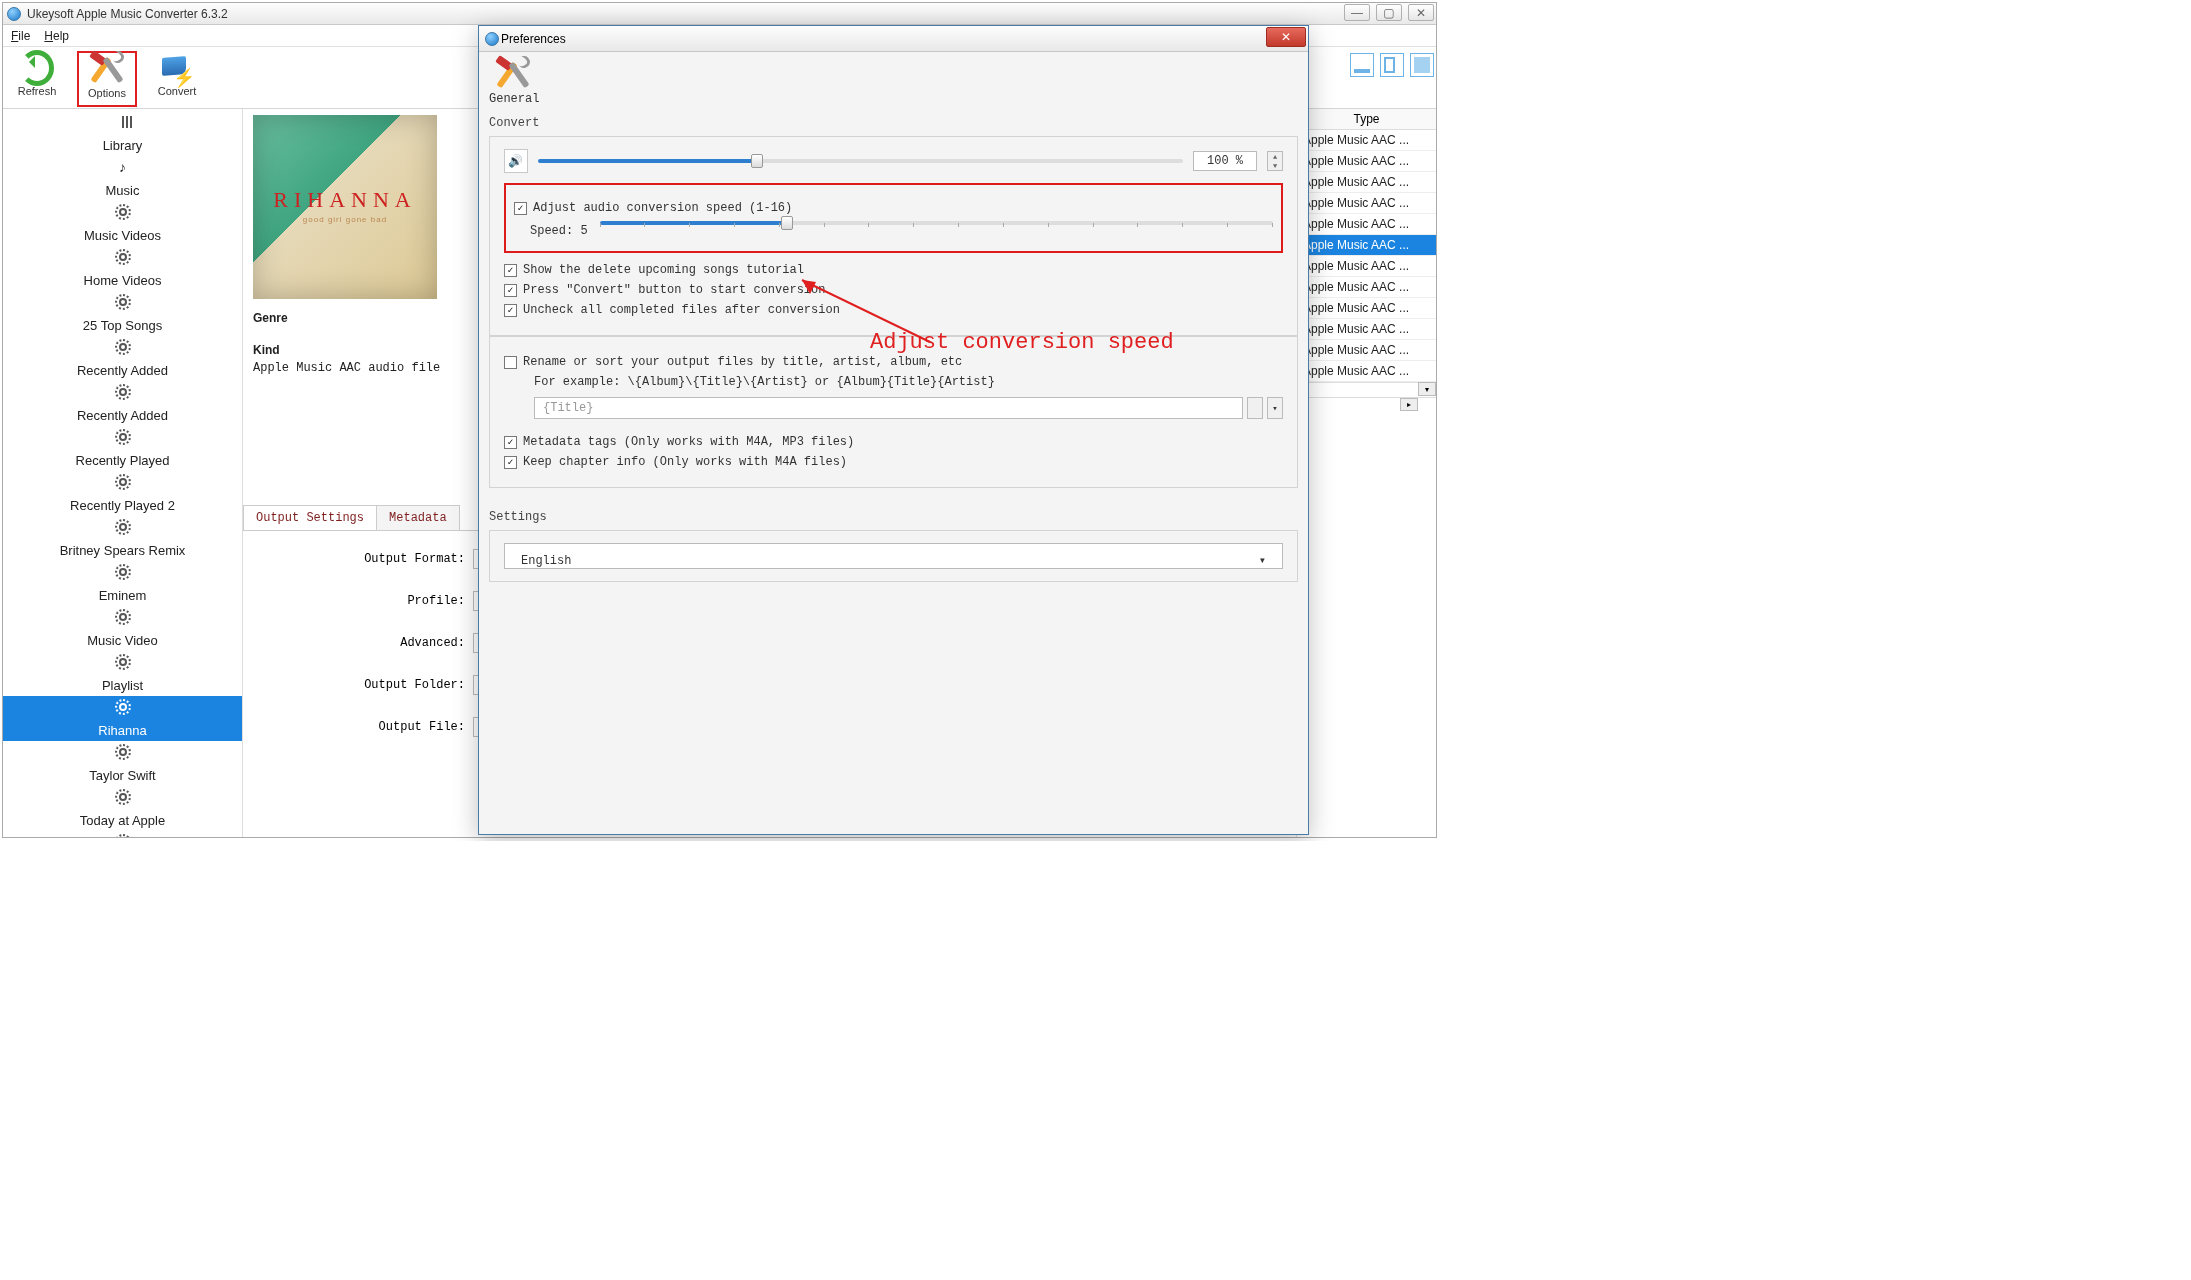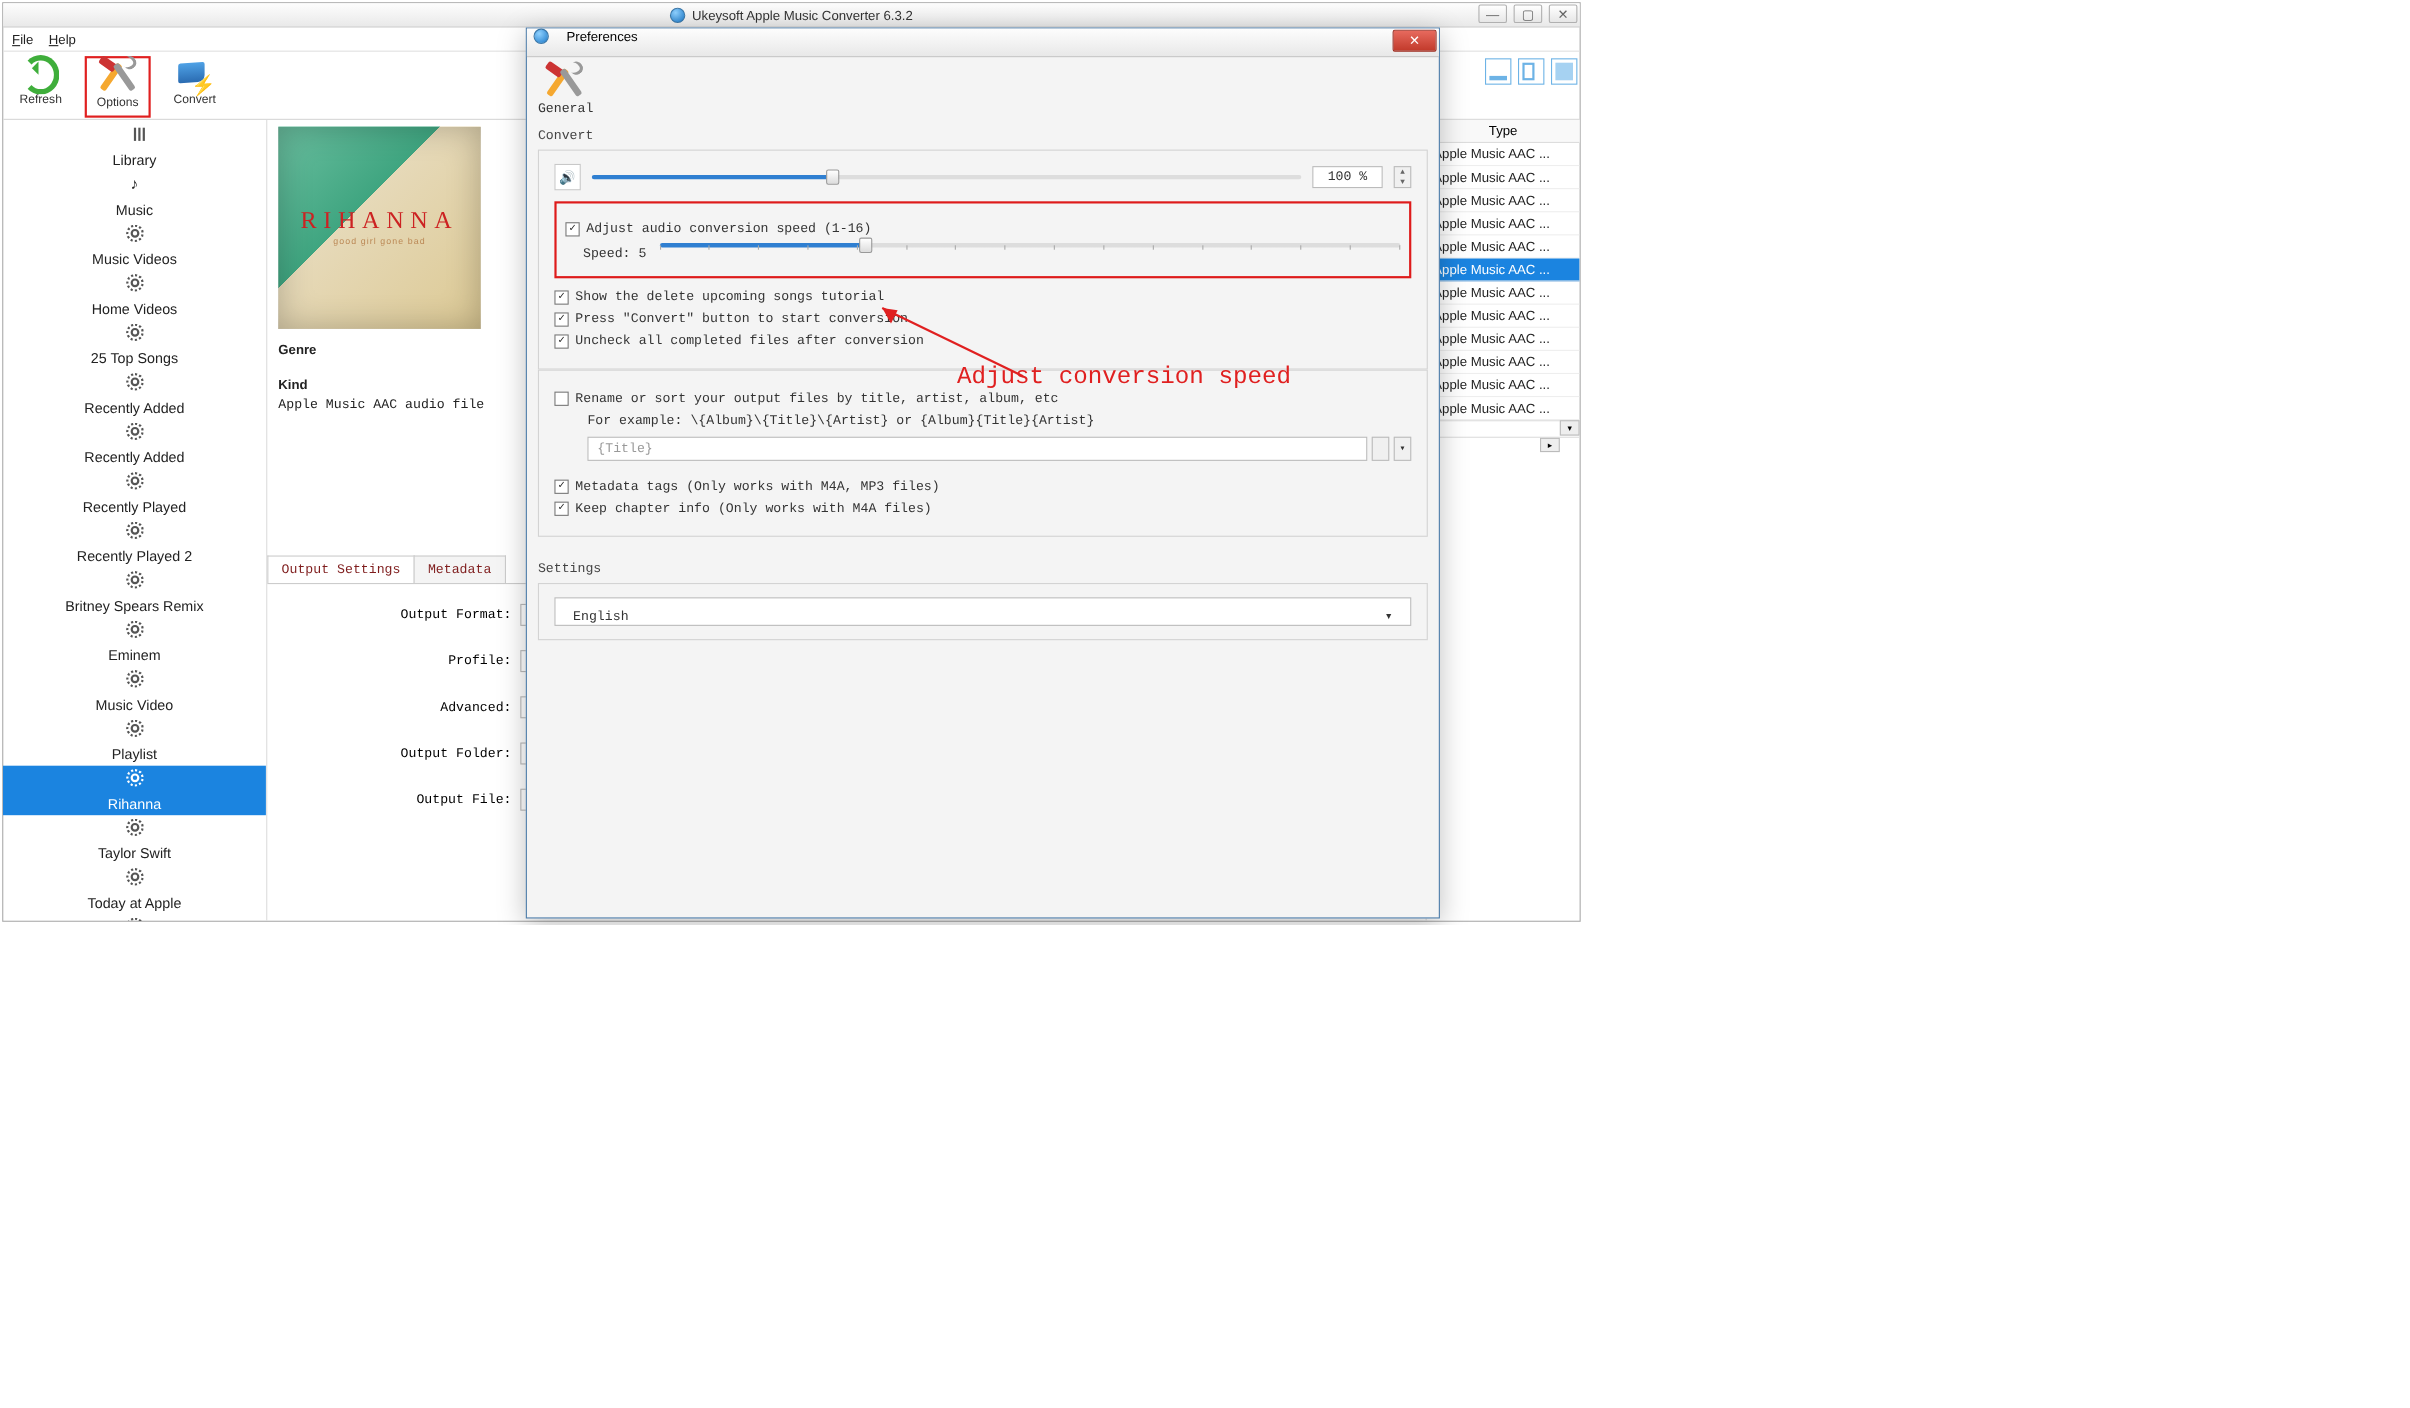--- a/index.html
+++ b/index.html
@@ -21,21 +21,20 @@
     background: #fff;
   }
   .main-titlebar {
     height: 22px;
     background: linear-gradient(#fdfdfd,#e9e9e9);
     border-bottom: 1px solid #c9c9c9;
     display: flex; align-items: center;
     padding: 0 4px;
     gap: 6px;
     position: relative;
-    justify-content: center;
   }
   .titlebar-icon {
     width: 14px; height: 14px; border-radius: 50%;
     background: radial-gradient(circle at 35% 30%, #8fd1ff, #1b78c8);
     border: 1px solid #3a77a8;
   }
   .title-text { font-size: 12px; color: #333; }
   .winbtns { position: absolute; right: 2px; top: 1px; display: flex; gap: 6px;}
   .winbtn {
     width: 26px; height: 17px;
@@ -221,21 +220,21 @@
     position: absolute;
     left: 478px; top: 25px;
     width: 831px; height: 810px;
     border: 1px solid #4a7aa8;
     background: #f4f4f4;
     box-shadow: 0 6px 24px rgba(0,0,0,.25);
     z-index: 10;
   }
   .prefs-titlebar{
     height:26px; background:linear-gradient(#fdfdfd,#e8e8e8);
-    display:flex; padding:0 6px; gap:16px;
+    display:flex; align-items:center; padding:0 6px; gap:2px;
     border-bottom:1px solid #c6c6c6;
     position:relative;
   }
   .prefs-close{
     position:absolute; right:2px; top:1px;
     width:40px; height:20px;
     background:linear-gradient(#e76a5e,#c23a2b);
     border:1px solid #9e2c20;
     color:#fff; display:flex;align-items:center;justify-content:center;
     border-radius:2px;

